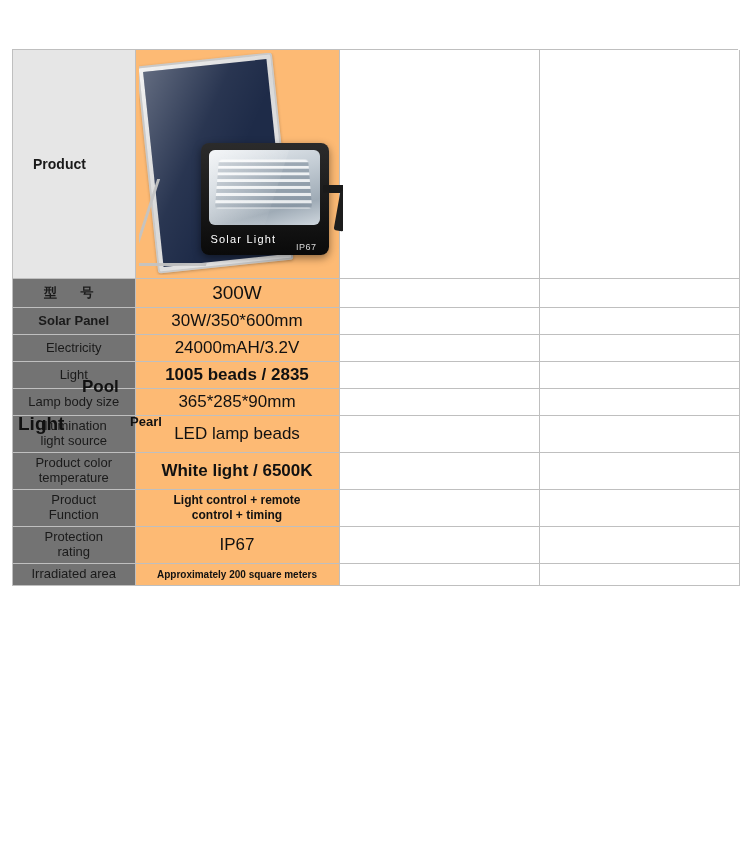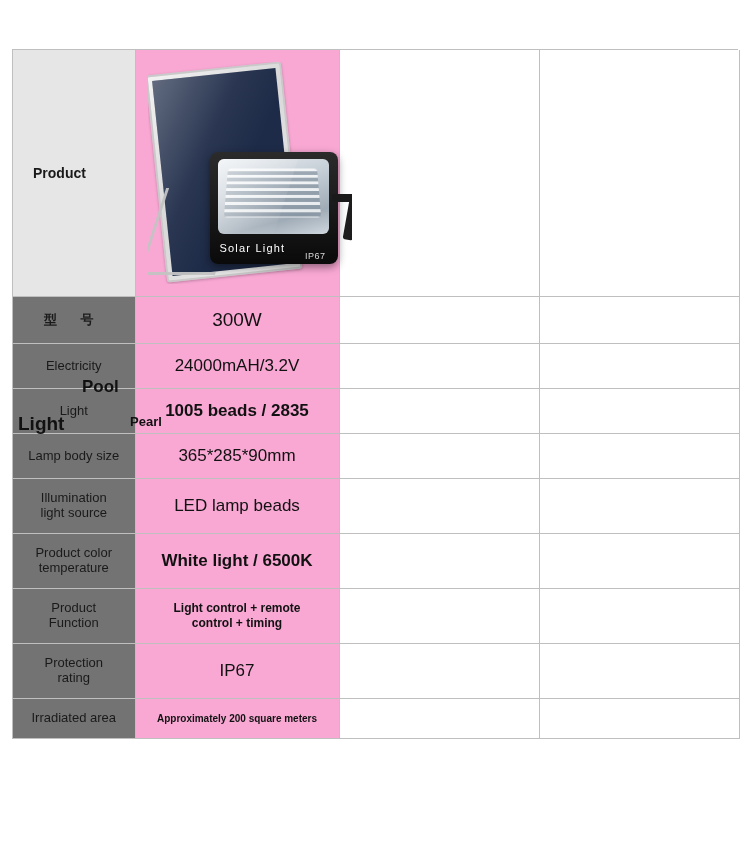--- a/index.html
+++ b/index.html
@@ -24,38 +24,38 @@
     box-sizing: border-box;
   }
   table.spec {
     border-collapse: collapse;
     width: 726px;
     table-layout: fixed;
   }
   table.spec td {
     border-right: 1px solid #bfbfbf;
     border-bottom: 1px solid #bfbfbf;
-    padding: 12px;
+    padding: 3px;
     vertical-align: middle;
   }
   .col-label  { width: 122px; }
   .col-value  { width: 204px; }
   .col-blank1 { width: 200px; }
   .col-blank2 { width: 200px; }
 
   td.label {
     background: #737373;
     text-align: center;
     color: #1a1a1a;
     font-size: 13px;
     line-height: 1.15;
     padding: 3px 2px;
   }
   td.value {
-    background: #f9a8d4;
+    background: #fdba74;
     text-align: center;
     color: #111111;
     padding: 3px 4px;
   }
   td.blank {
     background: #ffffff;
   }
 
   
   .row-product td.label {
@@ -255,20 +255,26 @@
         <td class="blank"></td>
       </tr>
 
       <tr>
         <td class="label lbl-sp">型      号</td>
         <td class="value v-big">300W</td>
         <td class="blank"></td>
         <td class="blank"></td>
       </tr>
 
+      <tr>
+        <td class="label lbl-big">Solar Panel</td>
+        <td class="value v-med">30W/350*600mm</td>
+        <td class="blank"></td>
+        <td class="blank"></td>
+      </tr>
 
       <tr>
         <td class="label">Electricity</td>
         <td class="value v-med">24000mAH/3.2V</td>
         <td class="blank"></td>
         <td class="blank"></td>
       </tr>
 
       <tr>
         <td class="label">Light</td>

